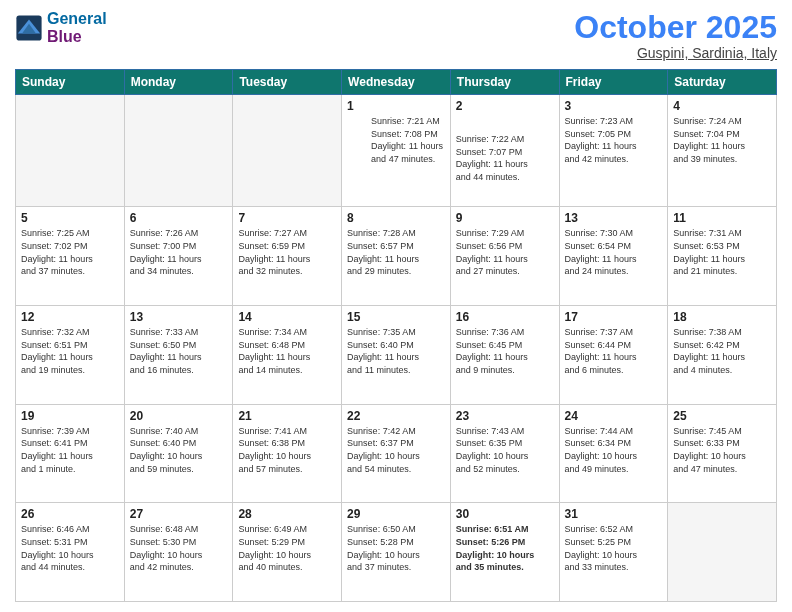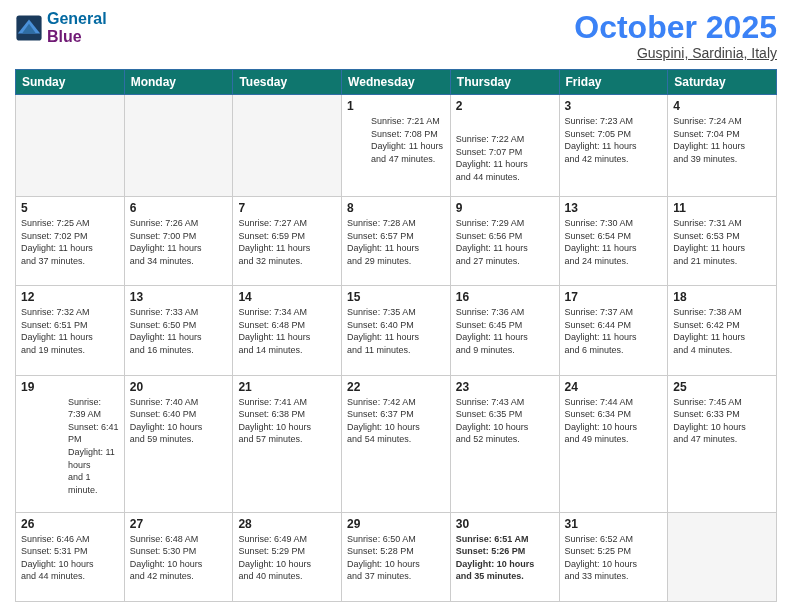--- a/index.html
+++ b/index.html
@@ -256,21 +256,21 @@
             <span class="day-num">18</span>
             <div class="day-info" style="white-space: pre-line;">Sunrise: 7:38 AM
 Sunset: 6:42 PM
 Daylight: 11 hours
 and 4 minutes.</div>
           </td>
         </tr>
         <tr class="week-row">
           <td>
             <span class="day-num">19</span>
-            <div class="day-info" style="white-space: pre-line; margin-left: 47px;">Sunrise: 7:39 AM
+            <div class="day-info" style="white-space: pre-line;">Sunrise: 7:39 AM
 Sunset: 6:41 PM
 Daylight: 11 hours
 and 1 minute.</div>
           </td>
           <td>
             <span class="day-num">20</span>
             <div class="day-info" style="white-space: pre-line;">Sunrise: 7:40 AM
 Sunset: 6:40 PM
 Daylight: 10 hours
 and 59 minutes.</div>

